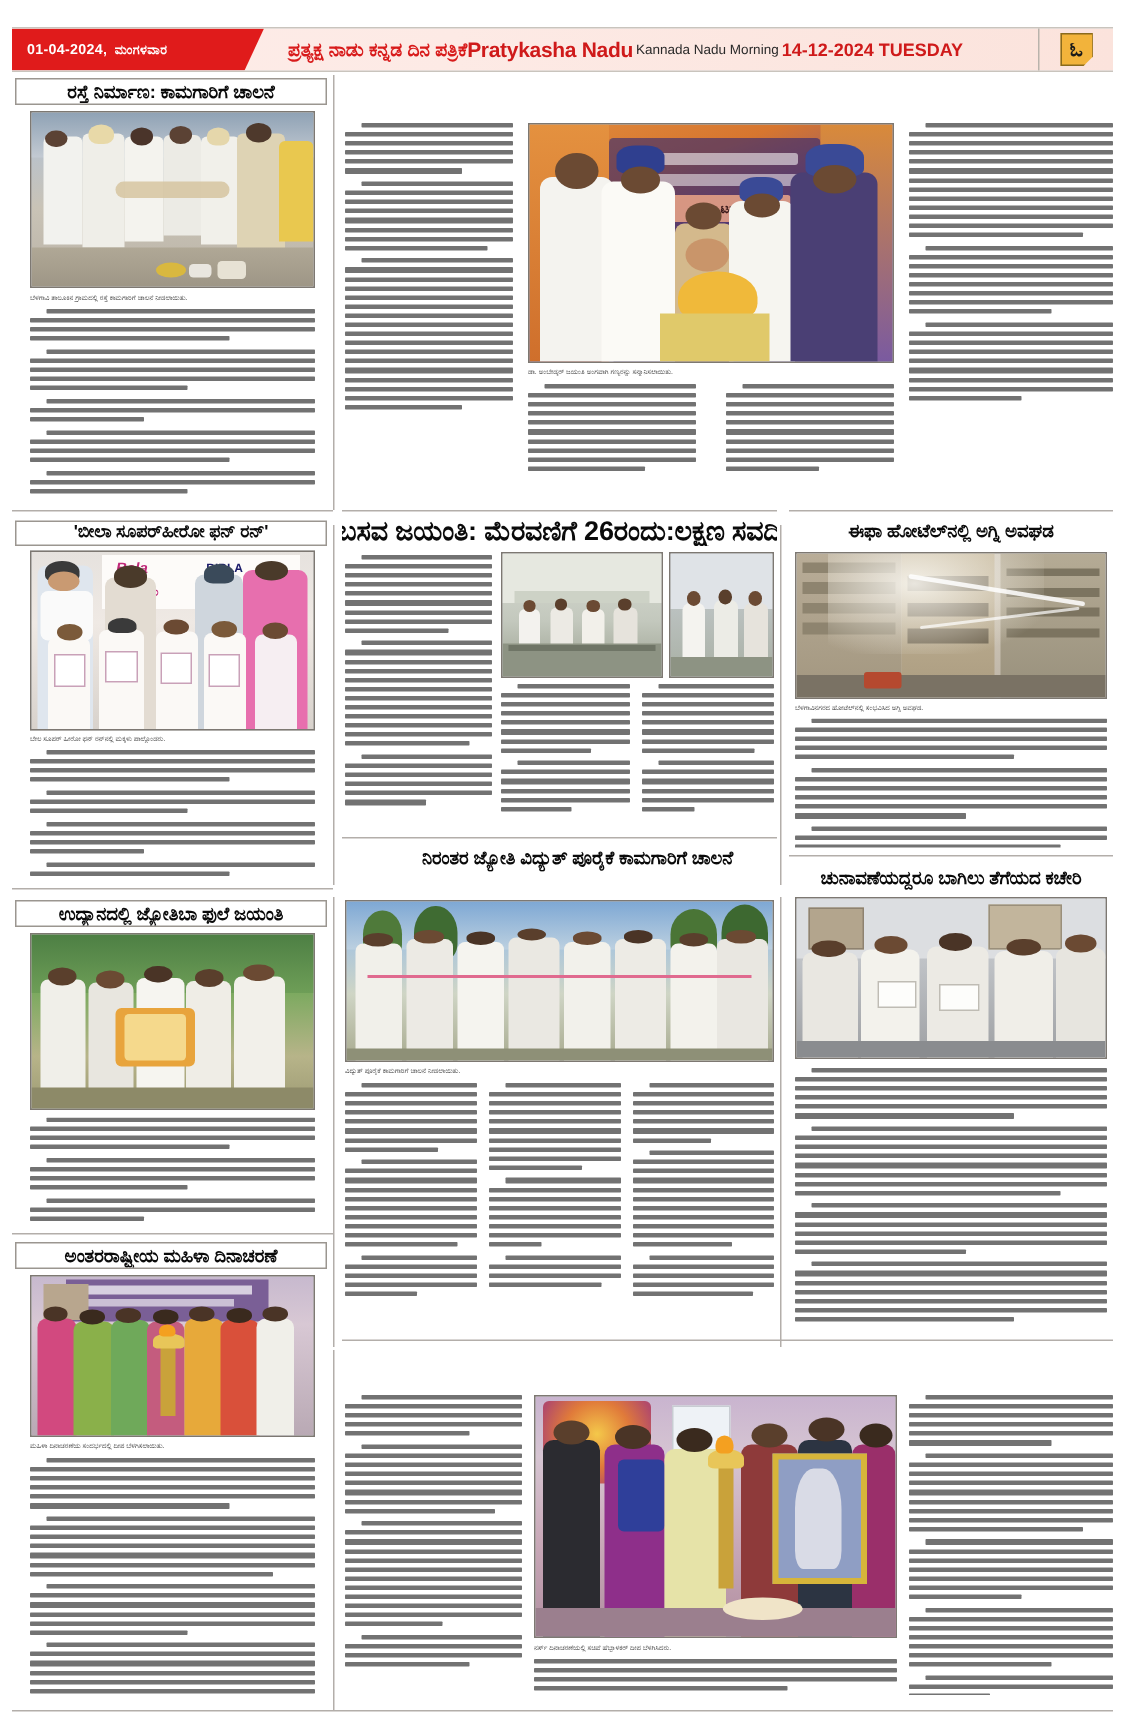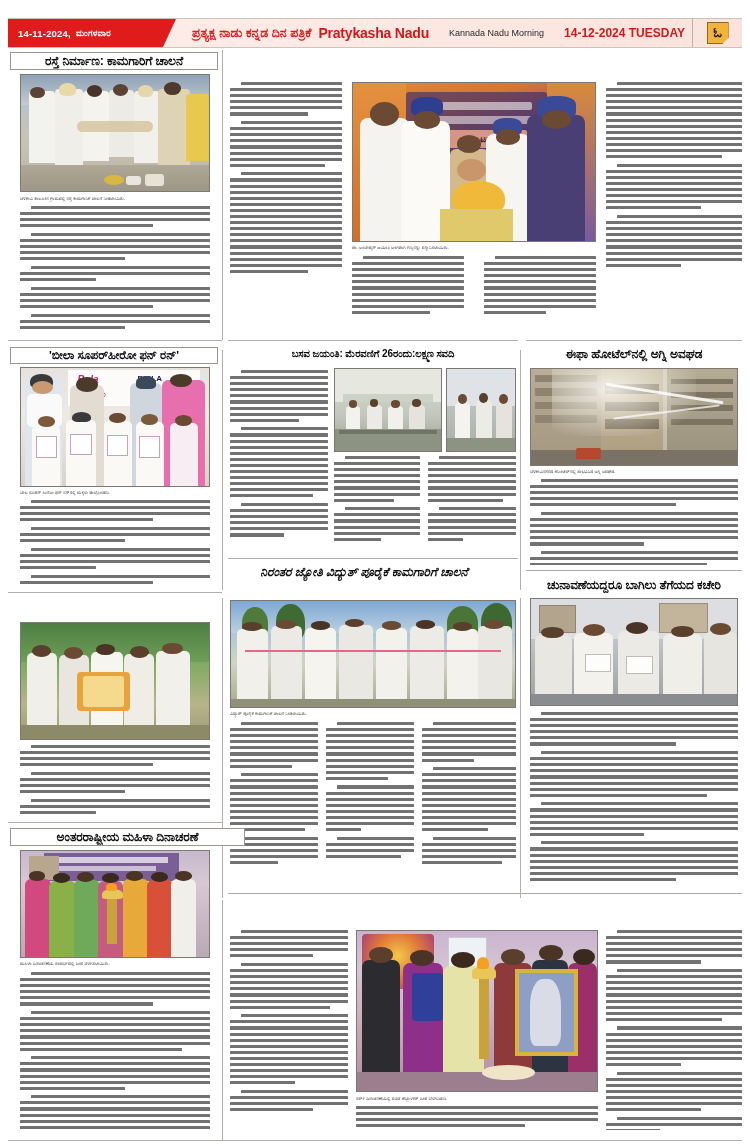--- a/index.html
+++ b/index.html
@@ -48,22 +48,22 @@
     color: #d81b1b;
     font-weight: bold;
     font-size: 12.5px;
     padding-left: 16px;
     white-space: nowrap;
   }
   .mast-center {
     flex: 1;
     display: flex;
     align-items: center;
-    justify-content: center;
-    gap: 20px;
+    justify-content: flex-start;
+    gap: 2px;
     white-space: nowrap;
   }
   .mast-brand {
     color: #cf1a1a;
     font-weight: bold;
     font-size: 14px;
     letter-spacing: -0.2px;
   }
   .mast-sub {
     color: #2a2a2a;
@@ -114,21 +114,21 @@
     border: 1px solid #9b9690;
     background: #ffffff;
     display: flex; align-items: center; justify-content: center;
     padding: 1px 3px;
   }
   .hl-main {
     font-size: 20.5px;
     text-align: center;
   }
   .hl-sec {
-    font-size: 10px;
+    font-size: 18px;
     text-align: center;
   }
   .hl-sub {
     font-size: 12.2px;
     text-align: center;
   }
   .hl-small {
     font-size: 11.6px;
     text-align: center;
   }
@@ -168,21 +168,21 @@
     line-height: 1.5;
   }
 </style>
 </head>
 <body>
 
 <div class="page">
 
   <div class="masthead">
     <div class="mast-date-flag">
-      <span class="d-en">14-11-2024,</span>
+      <span class="d-en">01-04-2024,</span>
       <span class="d-kn">ಮಂಗಳವಾರ</span>
     </div>
     <div class="mast-kn-tag">ಪ್ರತ್ಯಕ್ಷ ನಾಡು ಕನ್ನಡ ದಿನ ಪತ್ರಿಕೆ</div>
     <div class="mast-center">
       <span class="mast-brand">Pratykasha Nadu</span>
       <span class="mast-sub">Kannada Nadu Morning</span>
       <span class="mast-date-en">14-12-2024 TUESDAY</span>
     </div>
     <div class="mast-logo-wrap">
       <div class="mast-logo">ಓ</div>
@@ -587,20 +587,21 @@
       <div class="tline"></div>
       <div class="tline"></div>
       <div class="tline"></div>
       <div class="tline sh55"></div>
     <div class="tgap"></div>
     <div class="tline ind"></div>
       <div class="tline"></div>
       <div class="tline sh85"></div>
   </div>
 
+  <div class="hl hl-box hl-sub" style="left:10px; top:600px; width:208px; height:18px;">ಉದ್ಯಾನದಲ್ಲಿ ಜ್ಯೋತಿಬಾ ಫುಲೆ ಜಯಂತಿ</div>
 
   <div class="photo" style="left:20px; top:622px; width:190px; height:118px;">
     <div class="ph-inner" style="background:linear-gradient(180deg,#5f8f4e 0%,#7aa95e 32%,#b7b489 70%,#9d9a74 100%);">
       <div style="position:absolute;left:0;top:0;width:100%;height:34%;background:linear-gradient(180deg,#4d7f44,#6e9e57);"></div>
       <div style="position:absolute;left:3%;top:26%;width:16%;height:72%;background:#f0efe9;border-radius:5px 5px 0 0;"></div>
       <div style="position:absolute;left:6%;top:19%;width:10%;height:10%;background:#5a3f2c;border-radius:50%;"></div>
       <div style="position:absolute;left:20%;top:28%;width:16%;height:70%;background:#e8e6df;border-radius:5px 5px 0 0;"></div>
       <div style="position:absolute;left:23%;top:21%;width:10%;height:10%;background:#6b4a33;border-radius:50%;"></div>
       <div style="position:absolute;left:37%;top:25%;width:17%;height:73%;background:#f6f5f0;border-radius:5px 5px 0 0;"></div>
       <div style="position:absolute;left:40%;top:18%;width:10%;height:10%;background:#4a3426;border-radius:50%;"></div>
@@ -623,21 +624,21 @@
     <div class="tline ind"></div>
       <div class="tline"></div>
       <div class="tline"></div>
       <div class="tline sh55"></div>
     <div class="tgap"></div>
     <div class="tline ind"></div>
       <div class="tline"></div>
       <div class="tline sh40"></div>
   </div>
 
-  <div class="hl hl-sub" style="left:219px; top:563px; width:290px; height:18px; display:flex; align-items:center; justify-content:center;font-style:italic;">ನಿರಂತರ ಜ್ಯೋತಿ ವಿದ್ಯುತ್ ಪೂರೈಕೆ ಕಾಮಗಾರಿಗೆ ಚಾಲನೆ</div>
+  <div class="hl hl-sub" style="left:240px; top:563px; width:290px; height:18px; display:flex; align-items:center; justify-content:center;">ನಿರಂತರ ಜ್ಯೋತಿ ವಿದ್ಯುತ್ ಪೂರೈಕೆ ಕಾಮಗಾರಿಗೆ ಚಾಲನೆ</div>
 
   <div class="photo" style="left:230px; top:600px; width:286px; height:108px;">
     <div class="ph-inner" style="background:linear-gradient(180deg,#8fb4d8 0%,#a9c5dd 26%,#cfd5c5 58%,#a8aa8f 100%);">
       <div style="position:absolute;left:0;top:0;width:100%;height:30%;background:linear-gradient(180deg,#7ea8d4,#bcd0e0);"></div>
       <div style="position:absolute;left:4%;top:6%;width:9%;height:30%;background:#4f7a3a;border-radius:50% 50% 30% 30%;"></div>
       <div style="position:absolute;left:16%;top:3%;width:10%;height:34%;background:#3f6b32;border-radius:50% 50% 30% 30%;"></div>
       <div style="position:absolute;left:76%;top:5%;width:11%;height:32%;background:#4a7536;border-radius:50% 50% 30% 30%;"></div>
       <div style="position:absolute;left:88%;top:2%;width:11%;height:36%;background:#3d6830;border-radius:50% 50% 30% 30%;"></div>
       <div style="position:absolute;left:2%;top:26%;width:11%;height:74%;background:#f1f0ea;border-radius:5px 5px 0 0;"></div>
       <div style="position:absolute;left:4%;top:20%;width:7%;height:8%;background:#5a3f2c;border-radius:50%;"></div>
@@ -795,21 +796,21 @@
     <div class="tline ind"></div>
       <div class="tline"></div>
       <div class="tline"></div>
       <div class="tline"></div>
       <div class="tline"></div>
       <div class="tline"></div>
       <div class="tline sh70"></div>
 
   </div>
 
-  <div class="hl hl-box hl-sub" style="left:10px; top:828px; width:235px; height:18px;">ಅಂತರರಾಷ್ಟ್ರೀಯ ಮಹಿಳಾ ದಿನಾಚರಣೆ</div>
+  <div class="hl hl-box hl-sub" style="left:10px; top:828px; width:208px; height:18px;">ಅಂತರರಾಷ್ಟ್ರೀಯ ಮಹಿಳಾ ದಿನಾಚರಣೆ</div>
 
   <div class="photo" style="left:20px; top:850px; width:190px; height:108px;">
     <div class="ph-inner" style="background:linear-gradient(180deg,#c7b9ce 0%,#d8c8d4 30%,#b9a9b4 100%);">
       <div style="position:absolute;left:12%;top:2%;width:72%;height:26%;background:#7a5f96;"></div>
       <div style="position:absolute;left:16%;top:6%;width:62%;height:5%;background:rgba(255,255,255,.7);"></div>
       <div style="position:absolute;left:16%;top:14%;width:56%;height:5%;background:rgba(255,255,255,.6);"></div>
       <div style="position:absolute;left:4%;top:5%;width:16%;height:22%;background:#b8a68e;"></div>
       <div style="position:absolute;left:2%;top:26%;width:14%;height:74%;background:#d2497f;border-radius:6px 6px 0 0;"></div>
       <div style="position:absolute;left:4%;top:19%;width:9%;height:9%;background:#4a3426;border-radius:50%;"></div>
       <div style="position:absolute;left:15%;top:28%;width:14%;height:72%;background:#8ab04a;border-radius:6px 6px 0 0;"></div>

